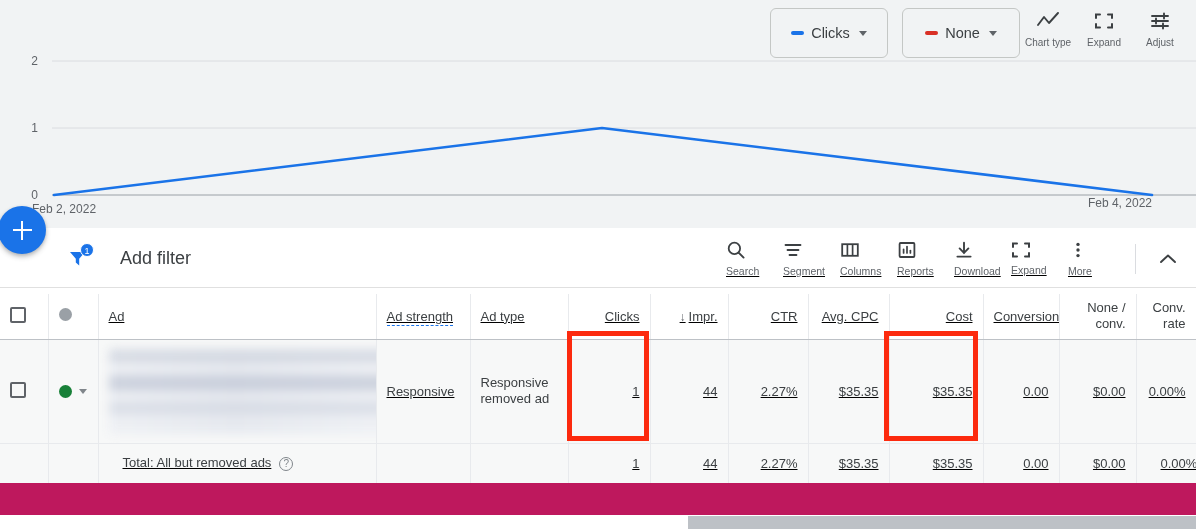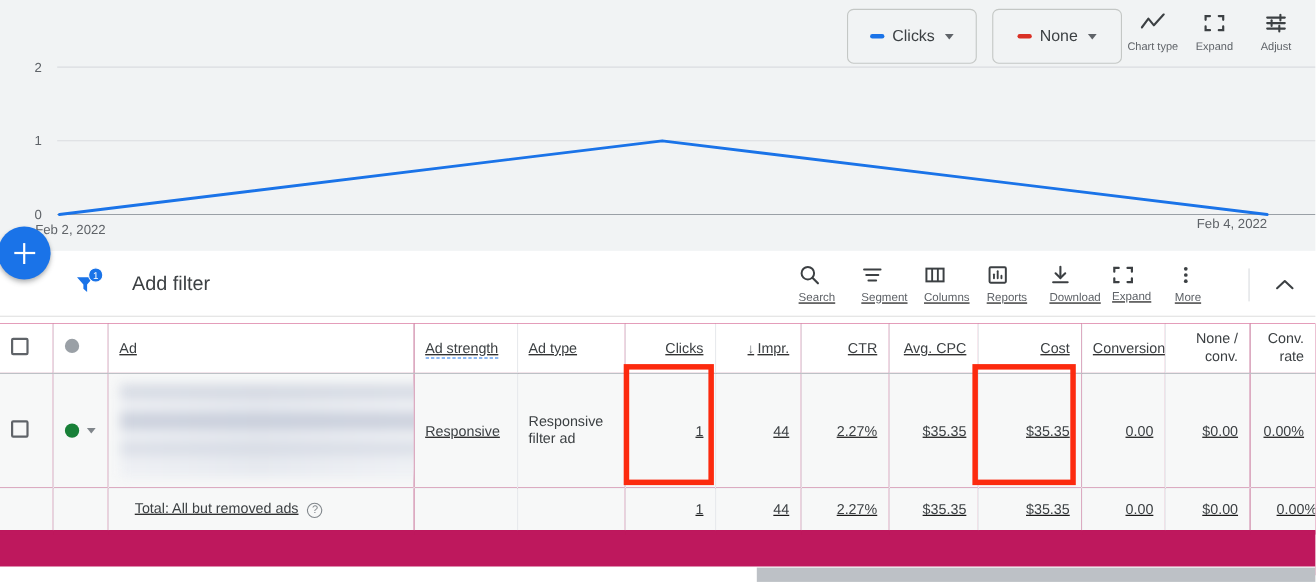--- a/index.html
+++ b/index.html
@@ -121,21 +121,21 @@
   }
   th.num, td.num { text-align: right; }
   th.lft, td.lft { text-align: left; }
   .hdr-tip {
     border-bottom: 1px dashed #1a73e8; padding-bottom: 1px; cursor: pointer;
   }
   .sort-arrow { color: #5f6368; margin-right: 3px; font-size: 12px; }
   .two-line { line-height: 1.22; white-space: normal; display: inline-block; }
 
   tr.data-row td { height: 104px; background: #f7f8f8; border-bottom: 1px solid #e8eaed; }
-  tr.total-row td { height: 41px; background: #f7f8f8; border-bottom: 4px solid #be185d; padding-left: 24px; }
+  tr.total-row td { height: 41px; background: #f7f8f8; border-bottom: 2px solid #be185d; padding-left: 24px; }
 
   .cb {
     width: 16px; height: 16px; border: 2px solid #5f6368;
     border-radius: 2px; display: inline-block; cursor: pointer;
   }
   .dot-grey { width: 13px; height: 13px; border-radius: 50%; background: #9aa0a6; display: inline-block; }
   .dot-green { width: 13px; height: 13px; border-radius: 50%; background: #188038; display: inline-block; }
   .cellflex { display: flex; align-items: center; height: 100%; }
   .caret-sm {
     width: 0; height: 0; margin-left: 7px;
@@ -403,21 +403,21 @@
             <span class="cellflex">
               <span class="dot-green"></span>
               <span class="caret-sm"></span>
             </span>
           </td>
           <td class="lft">
             <div class="blurbox"></div>
           </td>
           <td class="lft">Responsive</td>
           <td class="lft">
-            <span class="two-line"><span>Responsive</span><br><span>filter ad</span></span>
+            <span class="two-line"><span>Responsive</span><br><span>removed ad</span></span>
           </td>
           <td class="num">1</td>
           <td class="num">44</td>
           <td class="num">2.27%</td>
           <td class="num">$35.35</td>
           <td class="num">$35.35</td>
           <td class="num">0.00</td>
           <td class="num">$0.00</td>
           <td class="num">0.00%</td>
         </tr>

